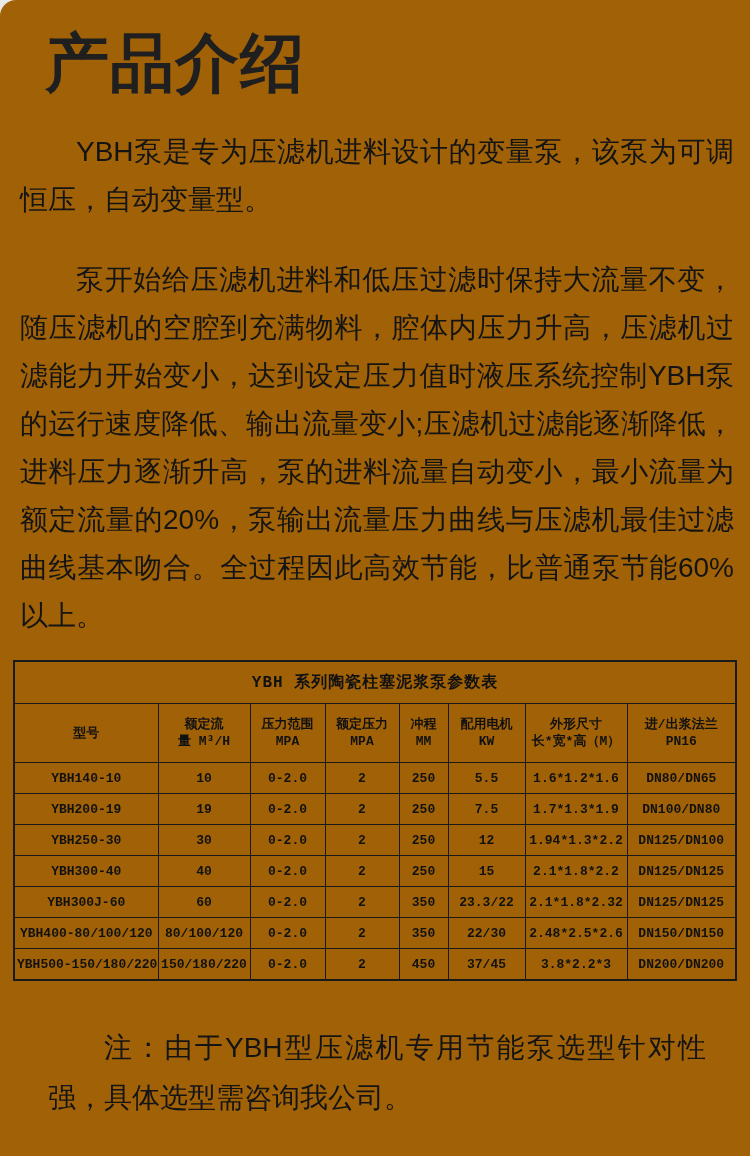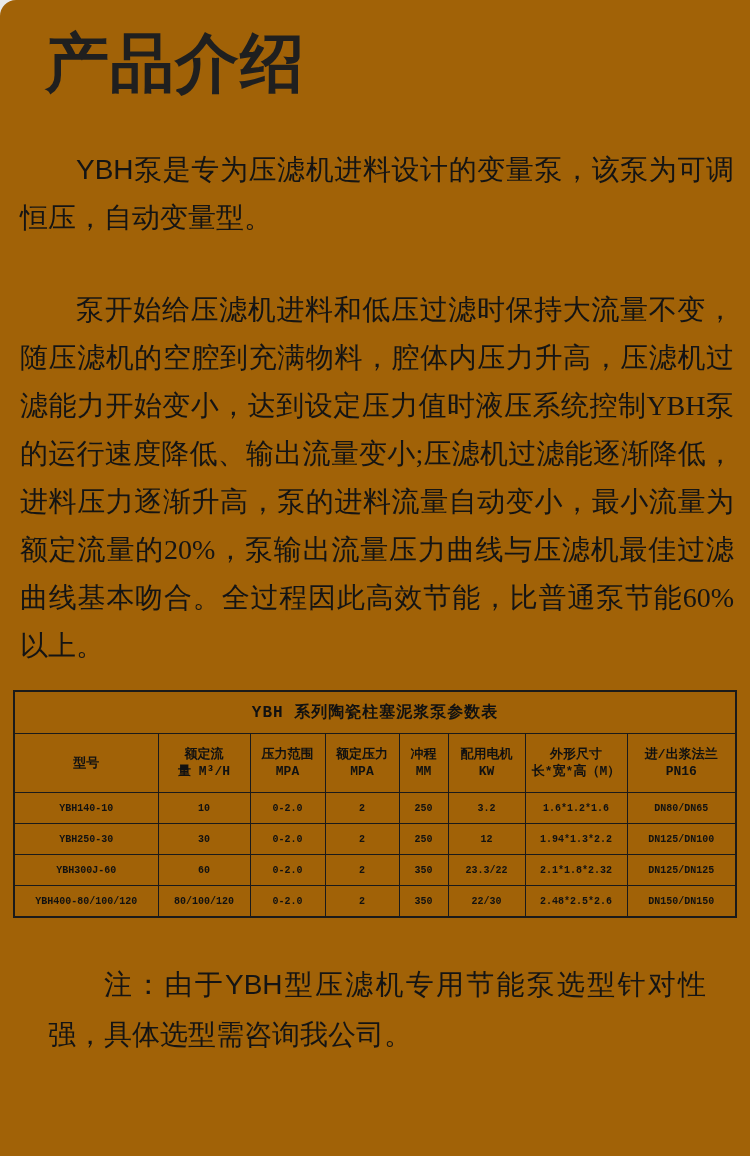--- a/index.html
+++ b/index.html
@@ -25,22 +25,22 @@
     color: #1f1f1f;
   }
   .para {
     margin: 0 16px 0 20px;
     font-size: 28px;
     line-height: 48px;
     color: #141414;
     text-indent: 2em;
     text-align: justify;
   }
-  .p1 { margin-top: 45px; }
-  .p2 { margin-top: 44px; font-family: Liberation Serif, serif; }
+  .p1 { margin-top: 27px; }
+  .p2 { margin-top: 32px; }
   table.spec {
     border-collapse: collapse;
     margin: 20px 0 0 13px;
     width: 722px;
     table-layout: fixed;
     border: 2px solid #1a1a1a;
     font-family: "Liberation Mono", "DejaVu Sans Mono", monospace;
     color: #111111;
   }
   table.spec th, table.spec td {
@@ -56,21 +56,21 @@
     font-size: 16px;
     letter-spacing: 1px;
   }
   .colhead {
     height: 58px;
     font-size: 13px;
     line-height: 17px;
   }
   tbody td {
     height: 30px;
-    font-size: 10px;
+    font-size: 13px;
     white-space: nowrap;
   }
   .note {
     margin: 42px 44px 0 48px;
     font-size: 28px;
     line-height: 50px;
     color: #141414;
     text-indent: 2em;
     text-align: justify;
   }
@@ -112,33 +112,53 @@
           <th class="colhead">进/出浆法兰<br>PN16</th>
         </tr>
       </thead>
     <tbody>
         <tr>
           <td>YBH140-10</td>
           <td>10</td>
           <td>0-2.0</td>
           <td>2</td>
           <td>250</td>
-          <td>3.2</td>
+          <td>5.5</td>
           <td>1.6*1.2*1.6</td>
           <td>DN80/DN65</td>
+        </tr>
+        <tr>
+          <td>YBH200-19</td>
+          <td>19</td>
+          <td>0-2.0</td>
+          <td>2</td>
+          <td>250</td>
+          <td>7.5</td>
+          <td>1.7*1.3*1.9</td>
+          <td>DN100/DN80</td>
         </tr>
         <tr>
           <td>YBH250-30</td>
           <td>30</td>
           <td>0-2.0</td>
           <td>2</td>
           <td>250</td>
           <td>12</td>
           <td>1.94*1.3*2.2</td>
           <td>DN125/DN100</td>
+        </tr>
+        <tr>
+          <td>YBH300-40</td>
+          <td>40</td>
+          <td>0-2.0</td>
+          <td>2</td>
+          <td>250</td>
+          <td>15</td>
+          <td>2.1*1.8*2.2</td>
+          <td>DN125/DN125</td>
         </tr>
         <tr>
           <td>YBH300J-60</td>
           <td>60</td>
           <td>0-2.0</td>
           <td>2</td>
           <td>350</td>
           <td>23.3/22</td>
           <td>2.1*1.8*2.32</td>
           <td>DN125/DN125</td>
@@ -146,18 +166,28 @@
         <tr>
           <td>YBH400-80/100/120</td>
           <td>80/100/120</td>
           <td>0-2.0</td>
           <td>2</td>
           <td>350</td>
           <td>22/30</td>
           <td>2.48*2.5*2.6</td>
           <td>DN150/DN150</td>
         </tr>
+        <tr>
+          <td>YBH500-150/180/220</td>
+          <td>150/180/220</td>
+          <td>0-2.0</td>
+          <td>2</td>
+          <td>450</td>
+          <td>37/45</td>
+          <td>3.8*2.2*3</td>
+          <td>DN200/DN200</td>
+        </tr>
       </tbody>
   </table>
 
   <p class="note">注：由于YBH型压滤机专用节能泵选型针对性强，具体选型需咨询我公司。</p>
 
 </div>
 
 </body></html>

